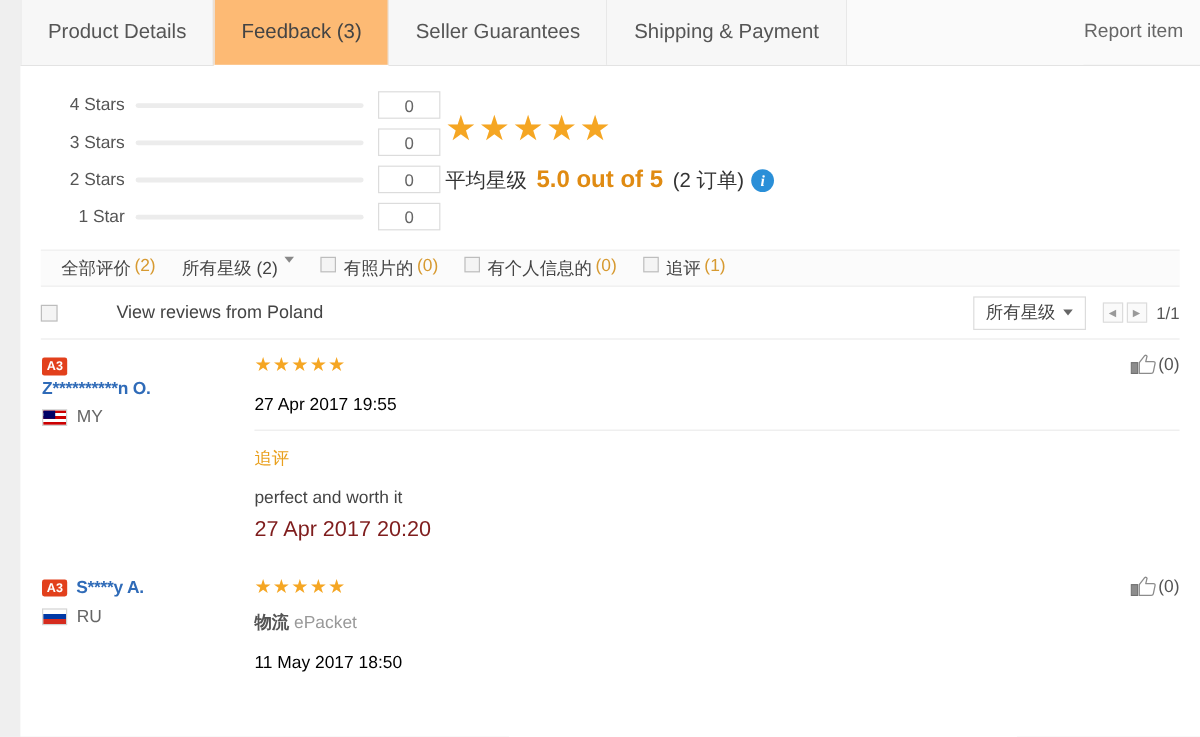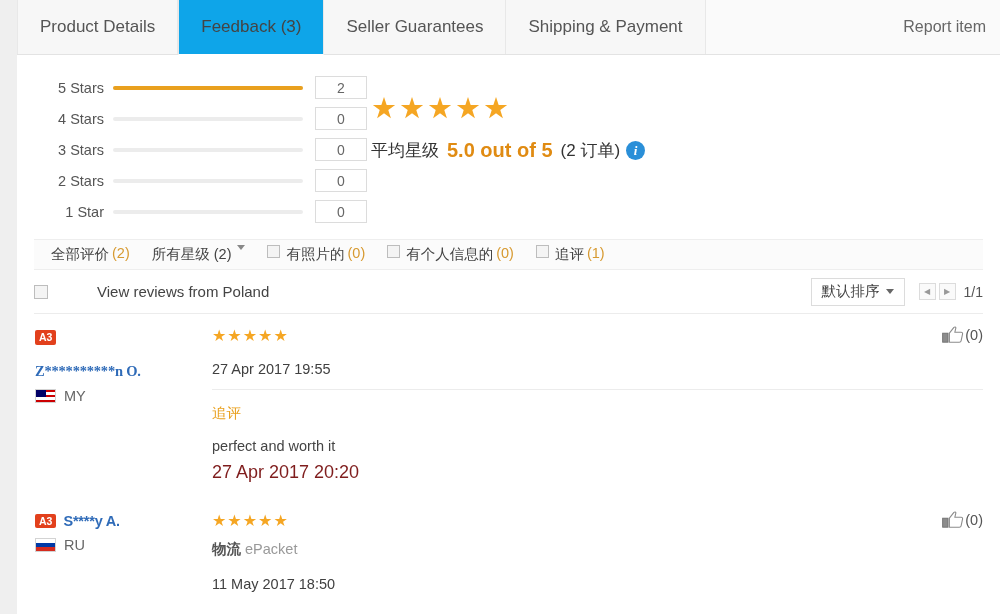--- a/index.html
+++ b/index.html
@@ -22,21 +22,21 @@
     display: flex; align-items: center;
     padding: 0 22px;
     font-size: 17px; color: #555;
     border-right: 1px solid #e8e8e8;
     background: #f7f7f7;
     cursor: pointer;
     white-space: nowrap;
   }
   .tab:first-child { border-left: 1px solid #e8e8e8; }
   .tab.active {
-    background: #0ea5e9;
+    background: #fdba74;
     color: #444;
     border-bottom: 1px solid #ffffff;
     margin-bottom: -1px;
     border-left: 1px solid #e8e8e8;
   }
   .tabbar .spacer { flex: 1 1 auto; background: #fafafa; }
   .report {
     display: flex; align-items: center; padding: 0 14px 0 0;
     font-size: 16px; color: #666; cursor: pointer; white-space: nowrap;
   }
@@ -131,38 +131,38 @@
   .badge {
     display: inline-block; background: #e2401c; color: #fff;
     font-size: 10.5px; font-weight: bold; padding: 1px 4px;
     border-radius: 2px; line-height: 1.2; vertical-align: middle;
   }
   .uname {
     color: #2f6bb8; font-size: 14.5px; font-weight: bold; cursor: pointer;
     white-space: nowrap; letter-spacing: -0.2px;
   }
   .uname-inline { display: flex; align-items: center; gap: 7px; }
-  .uname-stacked .uname { display: block; margin-top: 17px; font-family: Liberation Serif, serif; }
+  .uname-stacked .uname { display: block; margin-top: 1px; }
   .country { display: flex; align-items: center; margin-top: 8px; }
   .flag {
     width: 21px; height: 14px; margin-right: 8px; flex: 0 0 auto;
     border: 1px solid #d3d3d3; position: relative; overflow: hidden;
   }
   .flag-my { background: linear-gradient(to bottom,#cc0001 0 20%,#fff 20% 40%,#cc0001 40% 60%,#fff 60% 80%,#cc0001 80% 100%); }
   .flag-my::before {
     content:""; position:absolute; left:0; top:0; width:52%; height:60%; background:#010066;
   }
   .flag-ru { background: linear-gradient(to bottom,#fff 0 33.3%,#0039a6 33.3% 66.6%,#d52b1e 66.6% 100%); }
   .cname { font-size: 14.5px; color: #666; }
 
   .rv-body { flex: 1 1 auto; padding-left: 38px; }
   .rv-stars { font-size: 16px; color: #f5a623; letter-spacing: 1px; line-height: 1; }
   .rv-logi { margin-top: 11px; font-size: 14.5px; color: #999; }
   .rv-logi b { color: #555; font-weight: bold; font-size: 14.5px; }
-  .rv-date { margin-top: 17px; font-size: 14.5px; color: #404040; padding-bottom: 12px; }
+  .rv-date { margin-top: 17px; font-size: 14.5px; color: #000000; padding-bottom: 12px; }
   .rv-sep { border-top: 1px solid #ececec; }
 
   .followup { padding-top: 14px; }
   .fu-title { color: #e9a01e; font-size: 14.5px; }
   .fu-text { margin-top: 15px; font-size: 14.5px; color: #444; }
   .fu-date { margin-top: 8px; font-size: 18px; color: #7f1d1d; padding-bottom: 16px; }
 
   .rv-like {
     position: absolute; right: 0; top: 12px;
     display: flex; align-items: center; cursor: pointer;
@@ -192,27 +192,20 @@
     <div class="report">
       <span>Report item</span>
     </div>
   </div>
 
   <div class="content">
 
     <div class="summary">
 
       <div class="bars">
-        <div class="barrow">
-          <div class="barlabel">5 Stars</div>
-          <div class="bartrack">
-            <div class="barfill" style="width:100%"></div>
-          </div>
-          <div class="barcount">2</div>
-        </div>
         <div class="barrow">
           <div class="barlabel">4 Stars</div>
           <div class="bartrack">
             <div class="barfill" style="width:0%"></div>
           </div>
           <div class="barcount">0</div>
         </div>
         <div class="barrow">
           <div class="barlabel">3 Stars</div>
           <div class="bartrack">
@@ -274,21 +267,21 @@
       </div>
     </div>
 
     <div class="viewrow">
       <div class="viewleft">
         <span class="cbox"></span>
         <span>View reviews from Poland</span>
       </div>
       <div class="viewright">
         <div class="sortbtn">
-          <span>默认排序</span>
+          <span>所有星级</span>
           <span class="caret"></span>
         </div>
         <div class="pager">
           <div class="pbtn">◀</div>
           <div class="pbtn">▶</div>
           <span class="pnum">1/1</span>
         </div>
       </div>
     </div>
 

